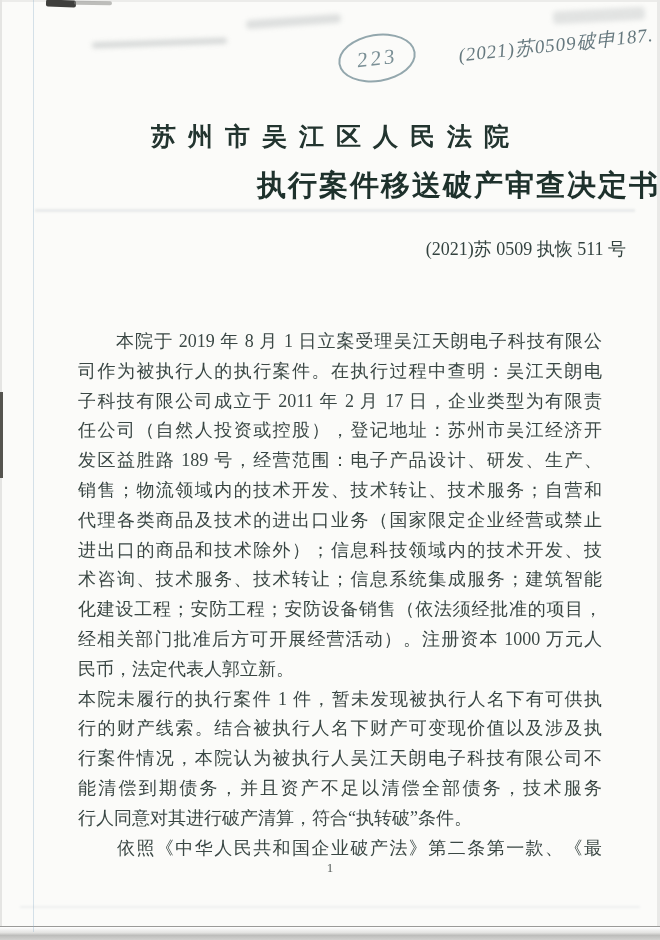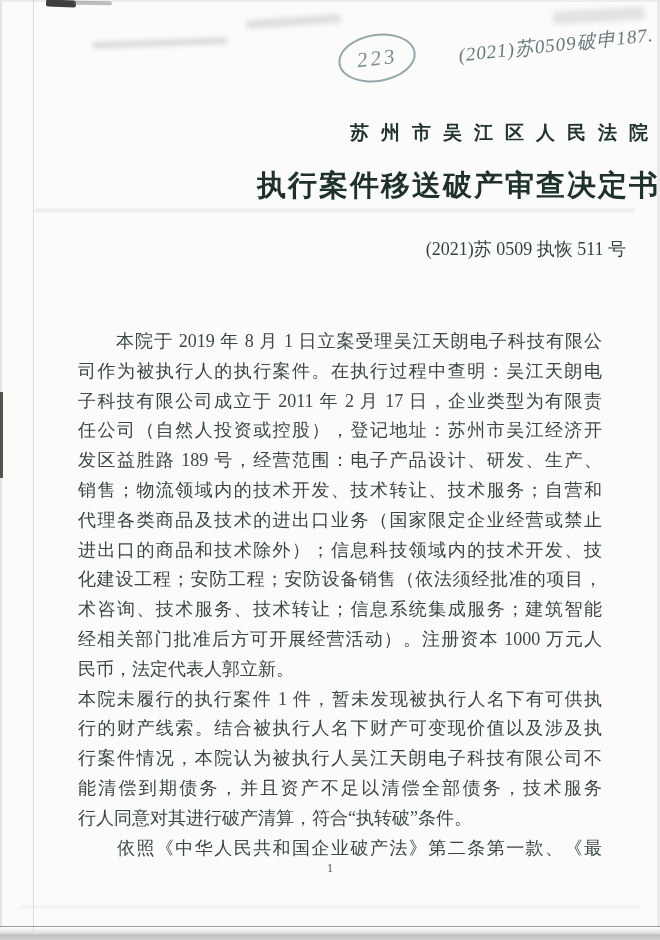--- a/index.html
+++ b/index.html
@@ -62,22 +62,22 @@
     font-family: cursive;
     font-style:italic;
     font-size:19px; color:#66797f; letter-spacing:1px;
     transform:rotate(-6deg);
     white-space:nowrap;
   }
 
   
   .court-name {
     position:absolute; top:120px; left:0; width:100%;
-    text-align:right;
-    font-size:19px; font-weight:600;
+    text-align:center;
+    font-size:25px; font-weight:600;
     letter-spacing:12px; padding-left:12px; box-sizing:border-box;
     color:#22342f;
   }
   .doc-title {
     position:absolute; top:166px; left:0; width:100%;
     text-align:right;
     font-size:29px; font-weight:bold;
     letter-spacing:2px;
     color:#1e312c;
   }
@@ -136,22 +136,22 @@
   <div class="document-body">
       <div>
         <div class="line">　　本院于 2019 年 8 月 1 日立案受理吴江天朗电子科技有限公</div>
         <div class="line">司作为被执行人的执行案件。在执行过程中查明：吴江天朗电</div>
         <div class="line">子科技有限公司成立于 2011 年 2 月 17 日，企业类型为有限责</div>
         <div class="line">任公司（自然人投资或控股），登记地址：苏州市吴江经济开</div>
         <div class="line">发区益胜路 189 号，经营范围：电子产品设计、研发、生产、</div>
         <div class="line">销售；物流领域内的技术开发、技术转让、技术服务；自营和</div>
         <div class="line">代理各类商品及技术的进出口业务（国家限定企业经营或禁止</div>
         <div class="line">进出口的商品和技术除外）；信息科技领域内的技术开发、技</div>
+        <div class="line">术咨询、技术服务、技术转让；信息系统集成服务；建筑智能</div>
         <div class="line">化建设工程；安防工程；安防设备销售（依法须经批准的项目，</div>
-        <div class="line">术咨询、技术服务、技术转让；信息系统集成服务；建筑智能</div>
         <div class="line">经相关部门批准后方可开展经营活动）。注册资本 1000 万元人</div>
         <div class="line para-end">民币，法定代表人郭立新。</div>
       </div>
       <div>
         <div class="line">本院未履行的执行案件 1 件，暂未发现被执行人名下有可供执</div>
         <div class="line">行的财产线索。结合被执行人名下财产可变现价值以及涉及执</div>
         <div class="line">行案件情况，本院认为被执行人吴江天朗电子科技有限公司不</div>
         <div class="line">能清偿到期债务，并且资产不足以清偿全部债务，技术服务</div>
         <div class="line para-end">行人同意对其进行破产清算，符合“执转破”条件。</div>
       </div>

